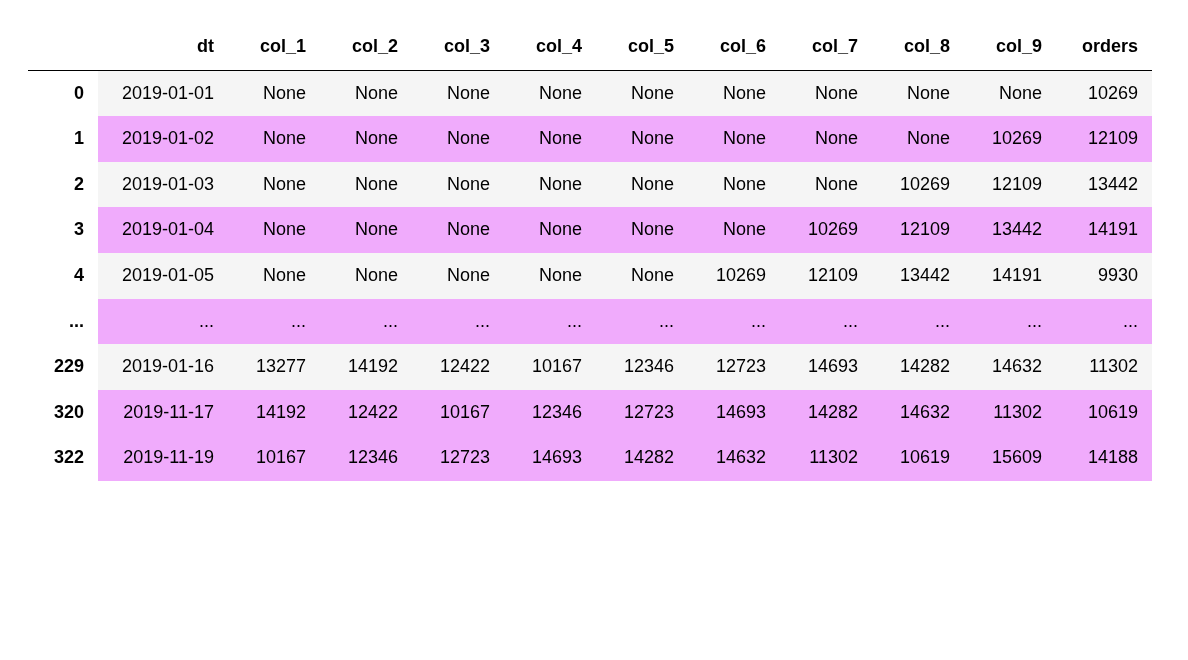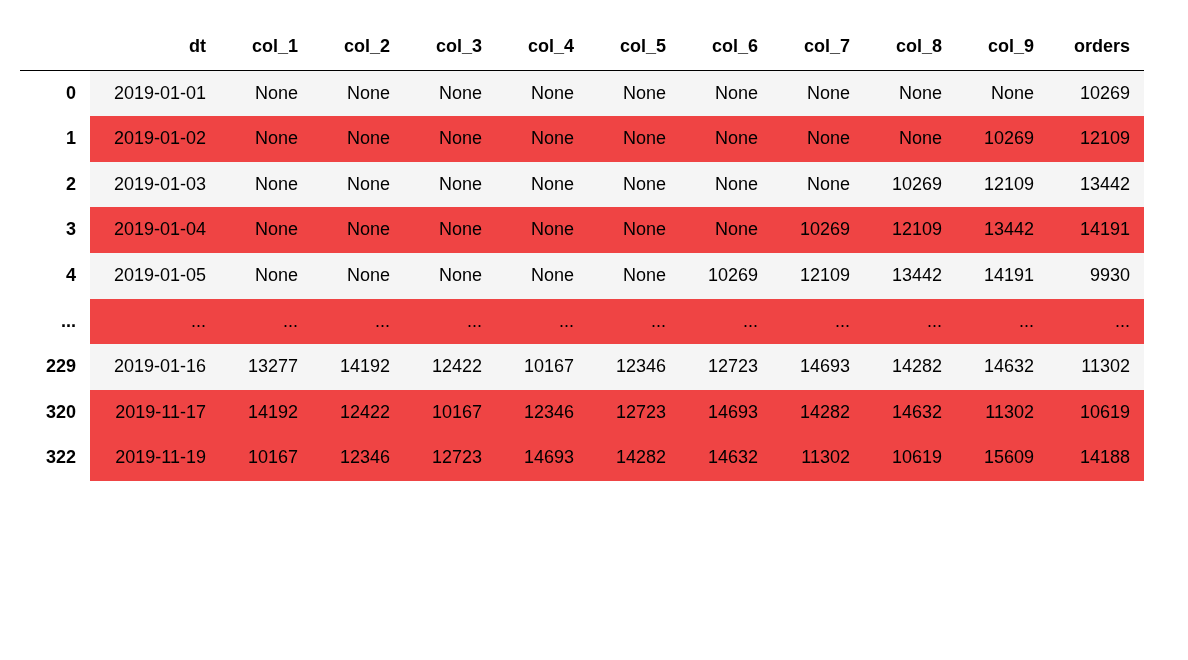--- a/index.html
+++ b/index.html
@@ -4,21 +4,21 @@
 <style>
   html, body {
     margin: 0;
     padding: 0;
     background: #ffffff;
     font-family: -apple-system, BlinkMacSystemFont, "Segoe UI", Helvetica, Arial, sans-serif;
     font-size: 18px;
     color: #000;
   }
   .wrap {
-    padding: 24px 20px;
+    padding: 24px 28px;
     width: 1048px;
     box-sizing: border-box;
   }
   table {
     border-collapse: collapse;
     width: 100%;
     table-layout: fixed;
   }
   th, td {
     text-align: right;
@@ -33,21 +33,21 @@
     border-bottom: 1.5px solid #000;
   }
   tbody th.rowindex {
     font-weight: 700;
     background: #ffffff !important;
   }
   tbody tr.even td {
     background: #f5f5f5;
   }
   tbody tr.odd td {
-    background: #ef4444;
+    background: #f0abfc;
   }
   td, th {
     font-size: 18px;
     line-height: 1.2;
   }
   col.idxcol   { width: 70px; }
   col.dtcol    { width: 130px; }
   col.numcol   { width: 92px; }
   col.ordcol   { width: 96px; }
 </style>

